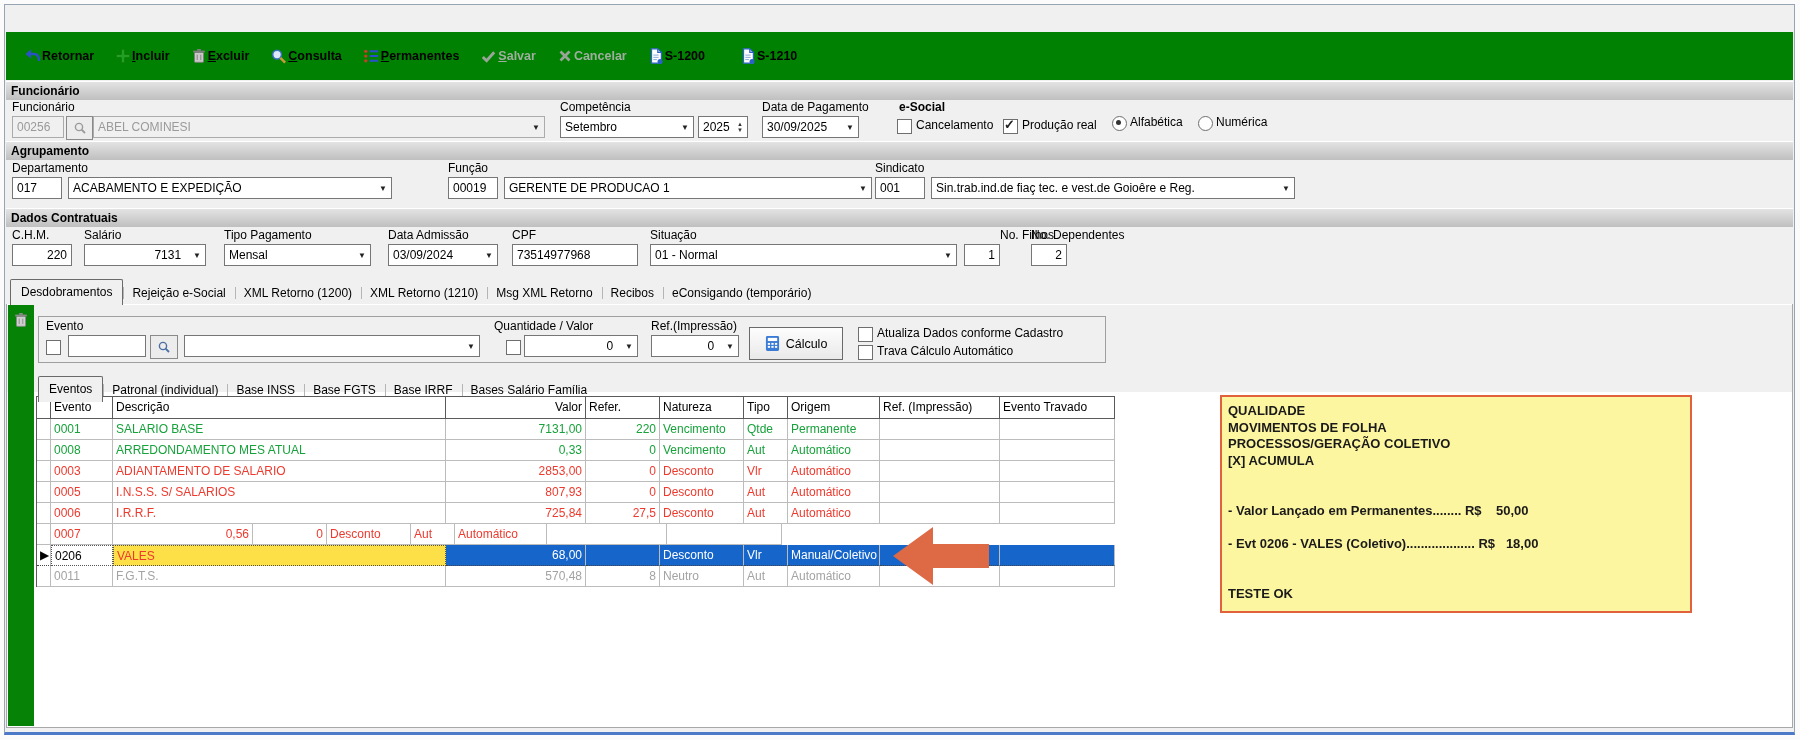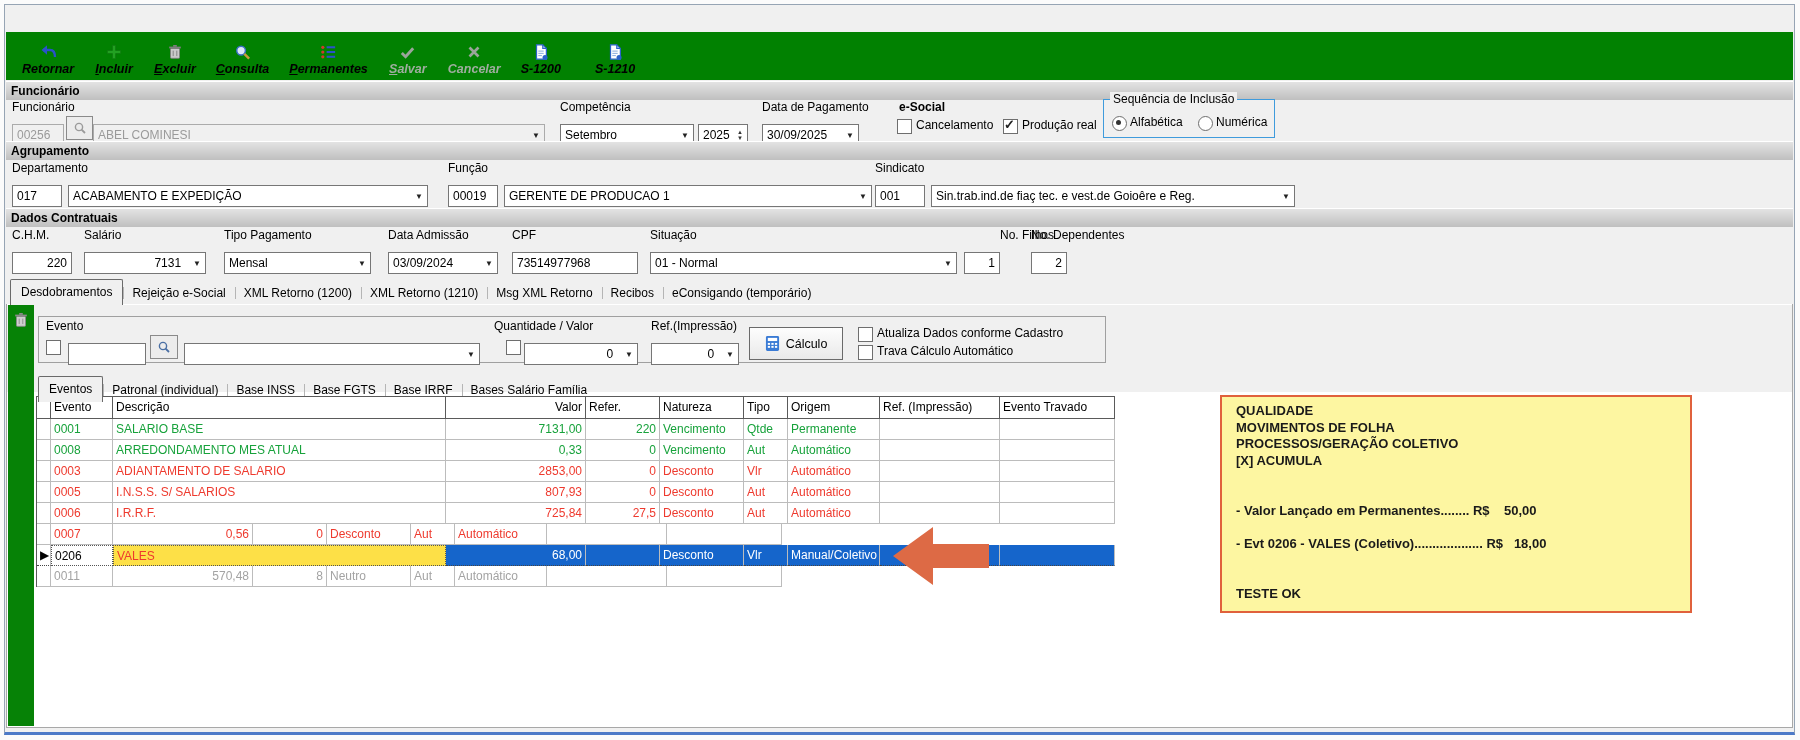--- a/index.html
+++ b/index.html
@@ -8,34 +8,34 @@
   .abs{position:absolute;box-sizing:border-box;}
   .window{position:absolute;left:4px;top:4px;width:1791px;height:731px;background:#f0f0f0;
     border:1px solid #96a4b4;border-bottom:3px solid #4d7ac8;box-sizing:border-box;}
   
   .titlebar{left:6px;top:6px;width:1787px;height:26px;
     background:linear-gradient(#8fb0cf,#c6daf0);display:flex;align-items:center;
     padding-left:10px;border-bottom:1px solid #7e97ad;font-size:13px;}
   
   .toolbar{left:6px;top:32px;width:1787px;height:48px;background:var(--toolbar-green,#018101);
     display:flex;align-items:flex-end;padding:2px 0 2px 6px;}
-  .tbtn{display:flex;flex-direction:column;align-items:center;justify-content:flex-end;
-    min-width:60px;height:44px;padding:2px 10px;box-sizing:border-box;cursor:default;font-style:italic;}
+  .tbtn{display:flex;flex-direction:row;align-items:center;justify-content:flex-end;
+    min-width:60px;height:44px;padding:2px 10px;box-sizing:border-box;cursor:default;}
   .tbtn .tlabel{display:block;font-weight:bold;font-size:12.5px;color:#000;white-space:nowrap;}
   .tbtn.dis .tlabel{color:#9fae9f;}
   .tlabel.acc::first-letter{text-decoration:underline;}
   .ticon{height:20px;display:flex;align-items:center;justify-content:center;}
   
   .sech{left:6px;width:1787px;height:19px;background:linear-gradient(#e3e3e3,#bfbfbf);
     border-top:1px solid #fff;display:flex;align-items:center;padding-left:5px;font-weight:bold;}
   .lbl{position:absolute;white-space:nowrap;color:#000;}
   .blbl{font-weight:bold;}
   
   .inp,.combo{position:absolute;height:22px;border:1px solid #767676;background:#fff;
-    display:flex;align-items:center;padding:0 4px;box-sizing:border-box;overflow:hidden;white-space:nowrap;margin-top:8px;}
+    display:flex;align-items:center;padding:0 4px;box-sizing:border-box;overflow:hidden;white-space:nowrap;}
   .inp.num{justify-content:flex-end;}
   .dis2{background:#f0f0f0;color:#9a9a9a;border-color:#ababab;}
   .combo .val{overflow:hidden;white-space:nowrap;}
   .combo .dd{margin-left:auto;font-size:8px;color:#222;padding-left:4px;}
   .combo.num .val{margin-left:auto;padding-right:8px;}
   .combo.num .val+.dd{margin-left:0;}
   .sbtn{position:absolute;width:26px;height:22px;border:1px solid #8a8a8a;background:#ececec;
     display:flex;align-items:center;justify-content:center;}
   .spinar{margin-left:auto;display:flex;flex-direction:column;line-height:6px;font-size:6px;color:#333;}
   .cb{position:absolute;width:13px;height:13px;border:1px solid #6e6e6e;background:#fff;}
@@ -70,21 +70,21 @@
   .ghead .gc.c4{text-align:left;}
   .grow.st-green .gc{color:var(--row-green,#17a23b);}
   .grow.st-red .gc{color:var(--row-red,#ee3a2e);}
   .grow.st-gray .gc{color:var(--row-gray,#a3a3a3);}
   .grow.st-selected .gc{background:var(--selection-blue,#1565cb);color:#fff;border-bottom:1px dotted #444;}
   .grow.st-selected .gc.c0{background:#fff;color:#000;}
   .grow.st-selected .gc.c1{background:#fff;color:#000;border:1px dotted #555;}
   .grow.st-selected .gc.c2{background:#fde047;color:var(--row-red,#ee3a2e);border:1px dotted #555;}
   
   .note{left:1220px;top:395px;width:472px;height:218px;background:var(--note-bg,#fdf6a1);
-    border:2px solid var(--note-border,#e0613c);padding:6px 14px;font-weight:bold;font-size:13px;
+    border:2px solid var(--note-border,#e0613c);padding:6px 6px;font-weight:bold;font-size:13px;
     line-height:16.6px;white-space:pre-wrap;color:#1a1a1a;}
 </style>
 </head>
 <body>
 
 <div class="screen">
   <div class="window"></div>
 
 
   <div class="abs toolbar">
@@ -215,36 +215,33 @@
   <span class="lbl" style="left:762px;top:100px">Data de Pagamento</span>
   <div class="combo" style="left:762px;top:116px;width:97px">
     <span class="val">30/09/2025</span>
     <span class="dd">▼</span>
   </div>
   <span class="lbl blbl" style="left:899px;top:100px">e-Social</span>
   <div class="cb" style="left:897px;top:119px"></div>
   <span class="lbl" style="left:916px;top:118px">Cancelamento</span>
   <div class="cb on" style="left:1003px;top:119px"></div>
   <span class="lbl" style="left:1022px;top:118px">Produção real</span>
-  <div class="gbblue" style="left:1103px;top:99px;width:170px;height:37px">
-    <span class="legend">Sequência de Inclusão</span>
-  </div>
   <div class="radio on" style="left:1112px;top:116px"></div>
   <span class="lbl" style="left:1130px;top:115px">Alfabética</span>
   <div class="radio" style="left:1198px;top:116px"></div>
   <span class="lbl" style="left:1216px;top:115px">Numérica</span>
 
   <div class="abs sech" style="top:141px">
     <span>Agrupamento</span>
   </div>
   <span class="lbl" style="left:12px;top:161px">Departamento</span>
   <div class="inp" style="left:12px;top:177px;width:50px">
     <span>017</span>
   </div>
-  <div class="combo" style="left:68px;top:177px;width:360px">
+  <div class="combo" style="left:68px;top:177px;width:324px">
     <span class="val">ACABAMENTO E EXPEDIÇÃO</span>
     <span class="dd">▼</span>
   </div>
   <span class="lbl" style="left:448px;top:161px">Função</span>
   <div class="inp" style="left:448px;top:177px;width:50px">
     <span>00019</span>
   </div>
   <div class="combo" style="left:504px;top:177px;width:368px">
     <span class="val">GERENTE DE PRODUCAO 1</span>
     <span class="dd">▼</span>
@@ -469,20 +466,21 @@
           <div class="gc c4" style="width: 74px;"></div>
           <div class="gc c5" style="width: 84px;">Desconto</div>
           <div class="gc c6" style="width: 44px;">Vlr</div>
           <div class="gc c7" style="width: 92px;">Manual/Coletivo</div>
           <div class="gc c8" style="width: 120px;"></div>
           <div class="gc c9" style="width: 115px;"></div>
         </div>
         <div class="grow st-gray">
           <div class="gc c0" style="width: 14px;"></div>
           <div class="gc c1" style="width: 62px;">0011</div>
+          <div class="gc c2" style="width: 333px;">F.G.T.S.</div>
           <div class="gc c3" style="width: 140px;">570,48</div>
           <div class="gc c4" style="width: 74px;">8</div>
           <div class="gc c5" style="width: 84px;">Neutro</div>
           <div class="gc c6" style="width: 44px;">Aut</div>
           <div class="gc c7" style="width: 92px;">Automático</div>
           <div class="gc c8" style="width: 120px;"></div>
           <div class="gc c9" style="width: 115px;"></div>
         </div>
       </div>
   </div>

